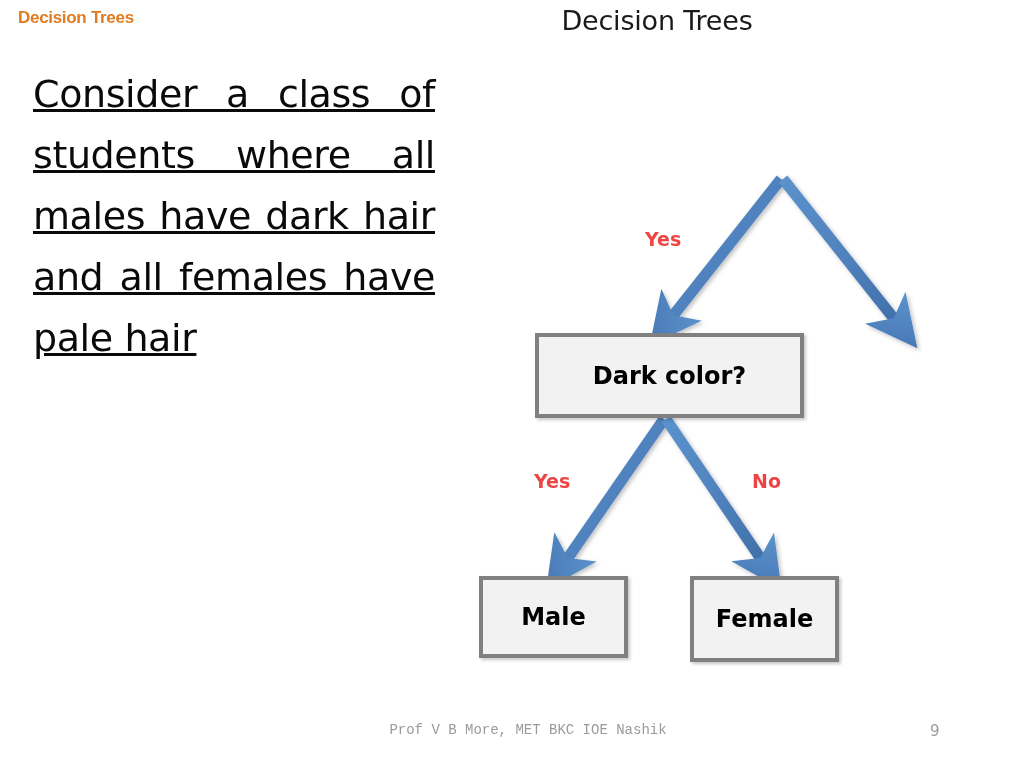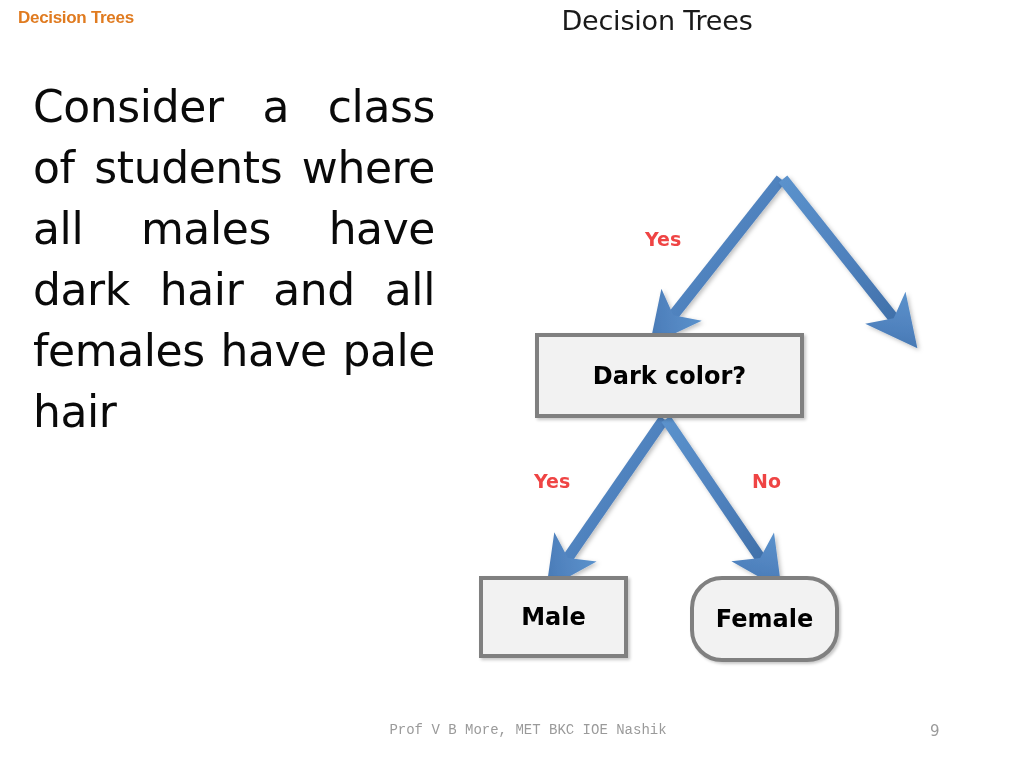--- a/index.html
+++ b/index.html
@@ -42,30 +42,31 @@
   }
   #slide-title .shift {
     position: relative;
     left: 145px;
   }
 
   
   #body-text {
     position: absolute;
     left: 33px;
-    top: 76px;
+    top: 64px;
     width: 402px;
     font-family: "DejaVu Sans", sans-serif;
-    font-size: 44px;
+    font-size: 38px;
     line-height: 61px;
     color: #0a0a0a;
     text-align: justify;
     text-align-last: left;
     letter-spacing: -0.4px;
     word-spacing: 0px;
+    text-decoration: underline;
   }
 
   
   #diagram {
     position: absolute;
     left: 440px;
     top: 60px;
     width: 584px;
     height: 640px;
   }
@@ -83,21 +84,21 @@
     align-items: center;
     justify-content: center;
     font-family: "DejaVu Sans", sans-serif;
     font-weight: bold;
     color: #000000;
     box-shadow: 2px 2px 3px rgba(0,0,0,0.22);
   }
   #node-root  { left: 209px; top: 30px;  width: 265px; height: 88px;  font-size: 24px; }
   #node-dark  { left: 95px;  top: 273px; width: 269px; height: 85px;  font-size: 24px; }
   #node-male  { left: 39px;  top: 516px; width: 149px; height: 82px;  font-size: 24px; }
-  #node-female{ left: 250px; top: 516px; width: 149px; height: 86px;  font-size: 24px; border-radius: 32px; }
+  #node-female{ left: 250px; top: 516px; width: 149px; height: 86px;  font-size: 24px; }
 
   .edge-label {
     position: absolute;
     font-family: "DejaVu Sans", sans-serif;
     font-size: 19px;
     font-weight: bold;
     color: #ef4444;
     white-space: nowrap;
   }
   #label-yes-1 { left: 205px; top: 168px; }

